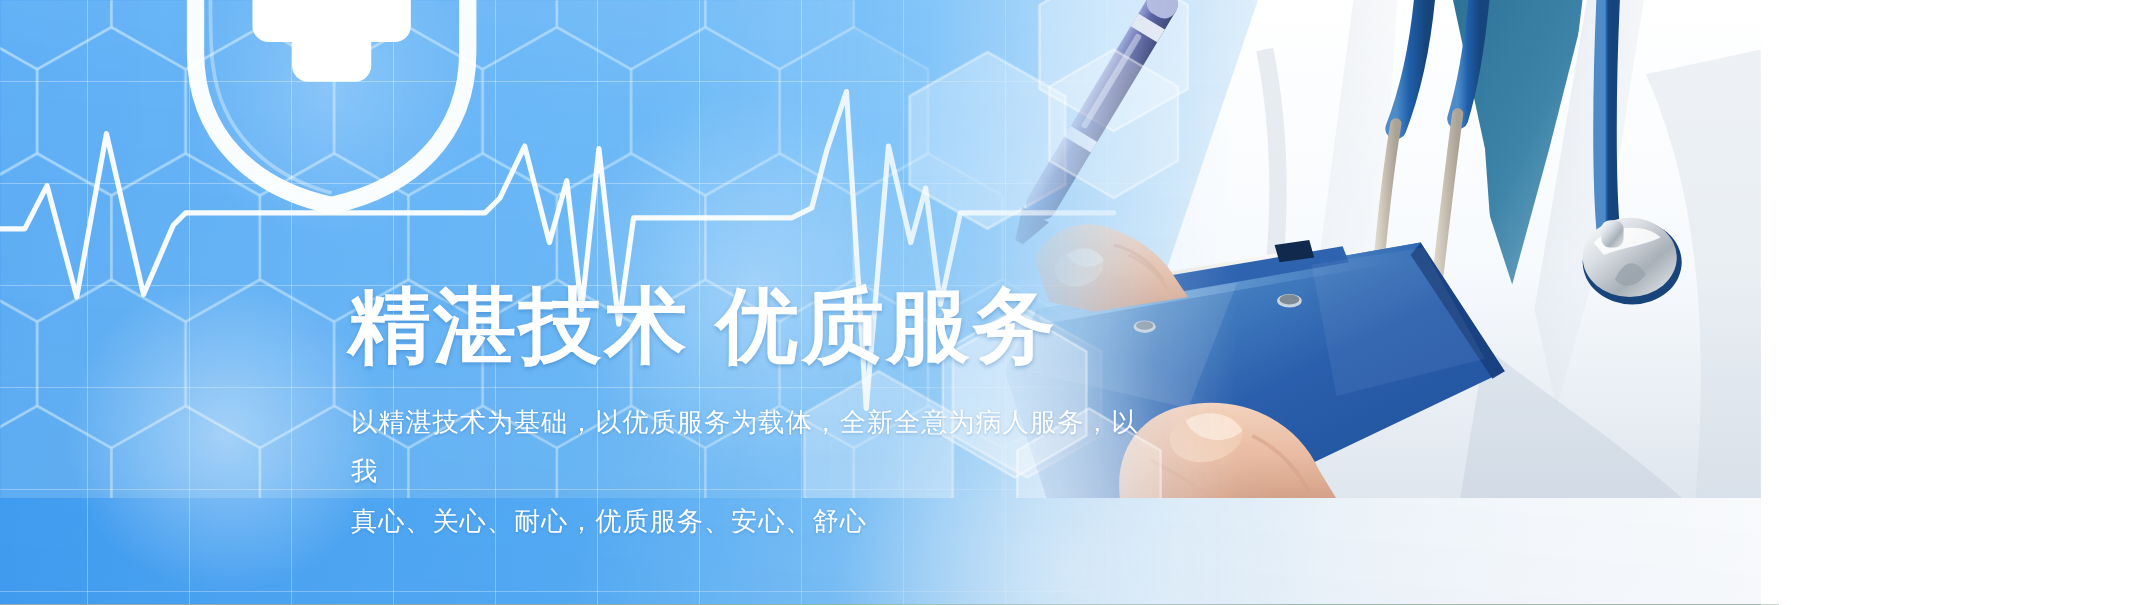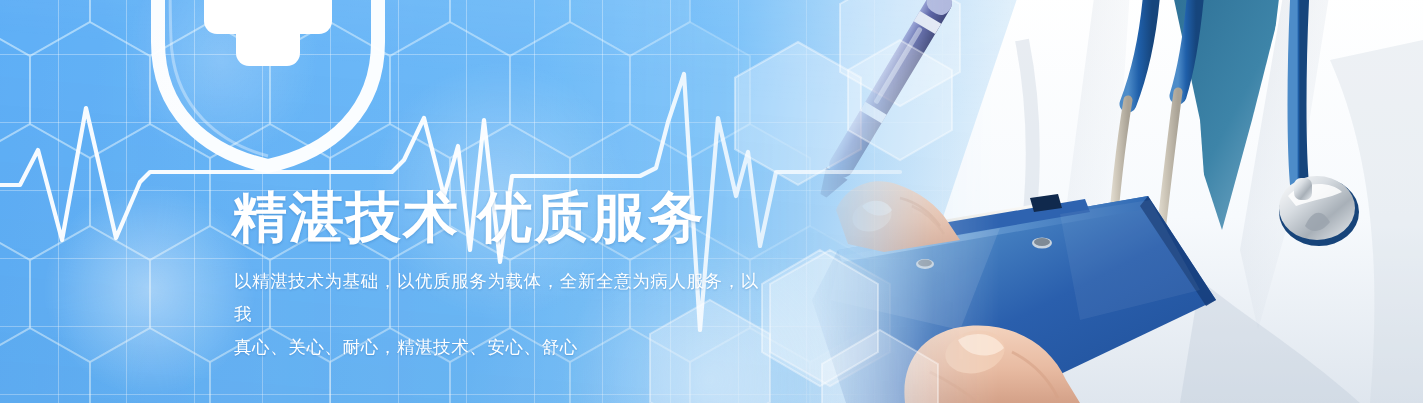--- a/index.html
+++ b/index.html
@@ -1,20 +1,20 @@
 <!DOCTYPE html>
 <html><head>
 <meta charset="utf-8">
 <style>
   html,body{margin:0;padding:0;background:#fff;}
   body{font-family:"Liberation Sans","DejaVu Sans",sans-serif;}
 
   #banner{
     position:relative;
-    width:1423px;height:403px;
+    width:1174px;height:403px;
     overflow:hidden;
     background:#14532d;
   }
 
   
   .layer{position:absolute;inset:0;}
 
   #bg-base{
     background:linear-gradient(100deg,
        #3f9df4 0%,
@@ -344,17 +344,17 @@
 
   <div class="glow" id="glow-a"></div>
   <div class="glow" id="glow-b"></div>
   <div class="glow" id="glow-c"></div>
   <div class="glow" id="glow-d"></div>
 
   <div id="text-block">
     <h1 id="headline">精湛技术 优质服务</h1>
     <p id="subtitle">
       <span class="sub-line">以精湛技术为基础，以优质服务为载体，全新全意为病人服务，以我</span>
-      <span class="sub-line">真心、关心、耐心，精湛技术、安心、舒心</span>
+      <span class="sub-line">真心、关心、耐心，优质服务、安心、舒心</span>
     </p>
   </div>
 
 </div>
 
 </body></html>

